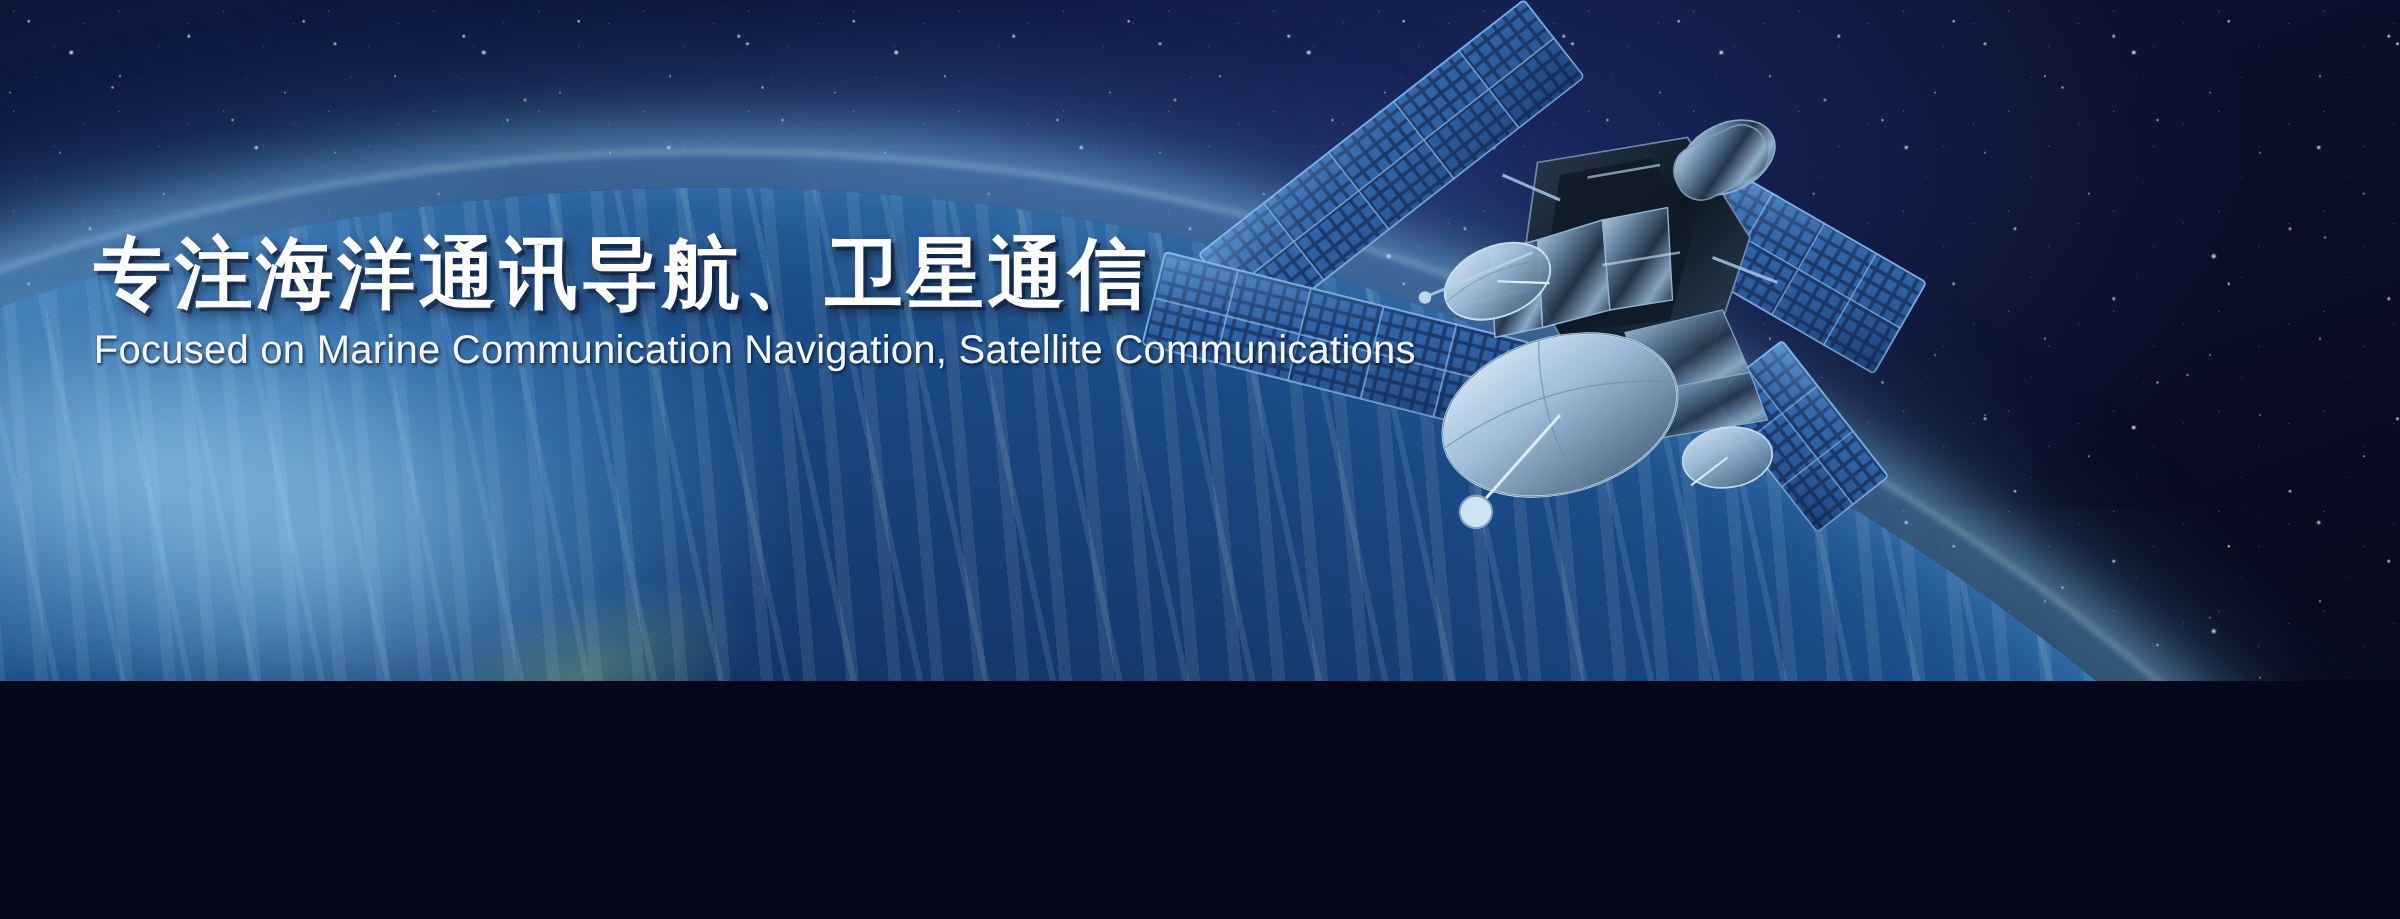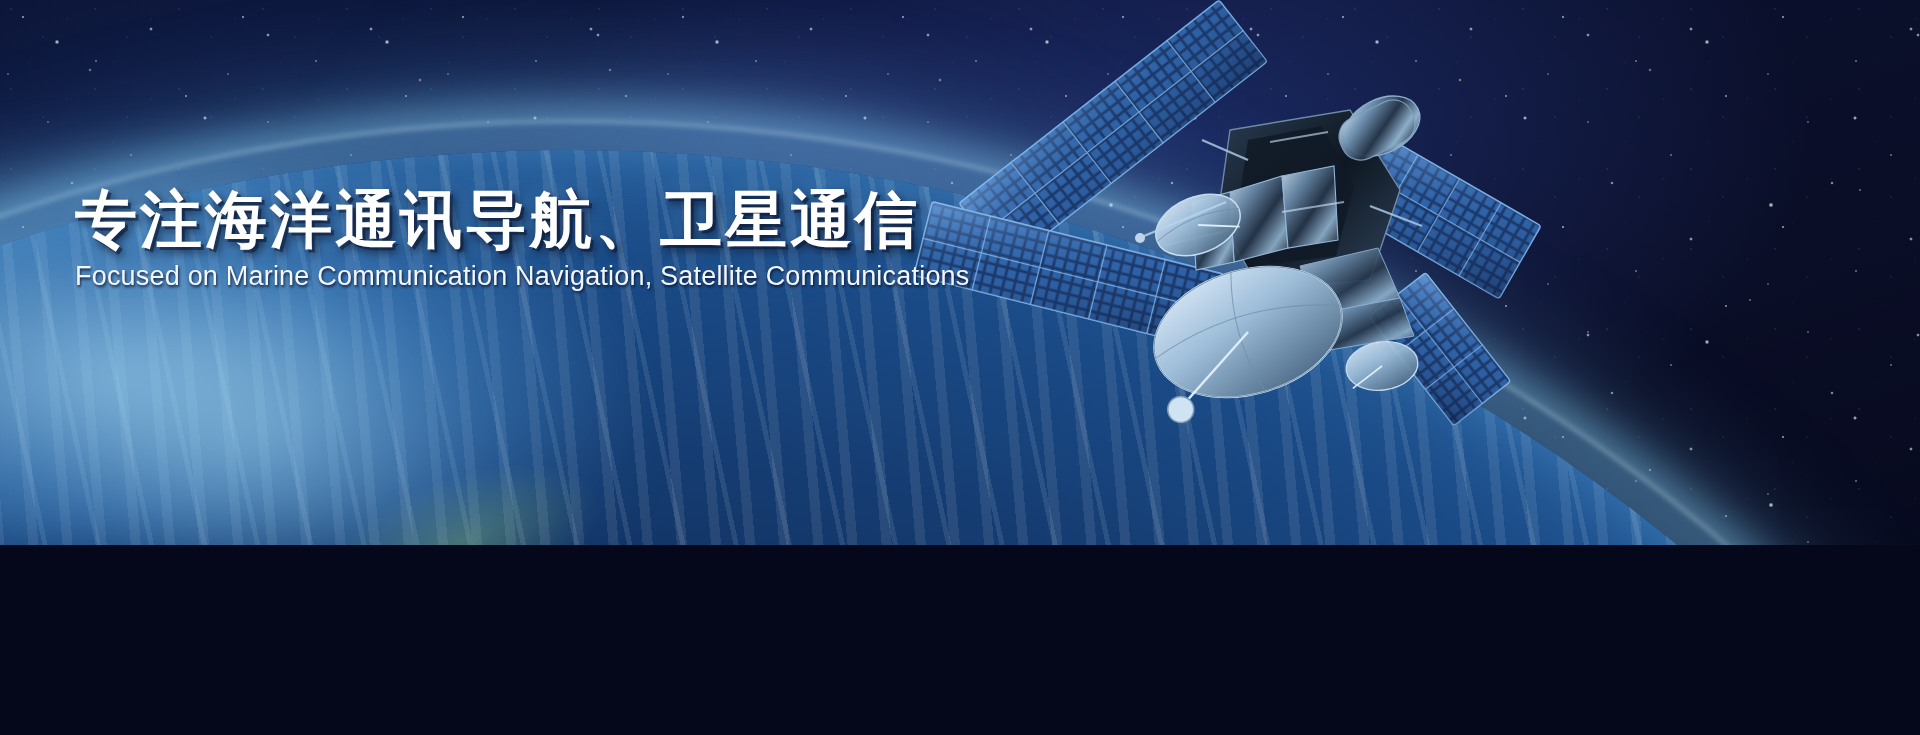--- a/index.html
+++ b/index.html
@@ -140,21 +140,21 @@
   .cn{
     font-size:62px;font-weight:700;color:#ffffff;letter-spacing:3px;line-height:1.12;
     white-space:nowrap;
     text-shadow:
       3px 3px 0 rgba(10,22,55,.55),
       4px 5px 10px rgba(4,10,30,.75),
       0 0 26px rgba(150,210,255,.32);
   }
   .en{
     margin-top:6px;
-    font-size:27px;font-weight:400;color:#f2f7ff;letter-spacing:.2px;line-height:1.2;
+    font-size:32px;font-weight:400;color:#f2f7ff;letter-spacing:.2px;line-height:1.2;
     white-space:nowrap;
     text-shadow:
       1px 2px 3px rgba(4,10,30,.85),
       0 0 14px rgba(120,180,250,.30);
   }
   .group.second .cn{font-size:64px;}
 </style>
 </head>
 <body>
 

